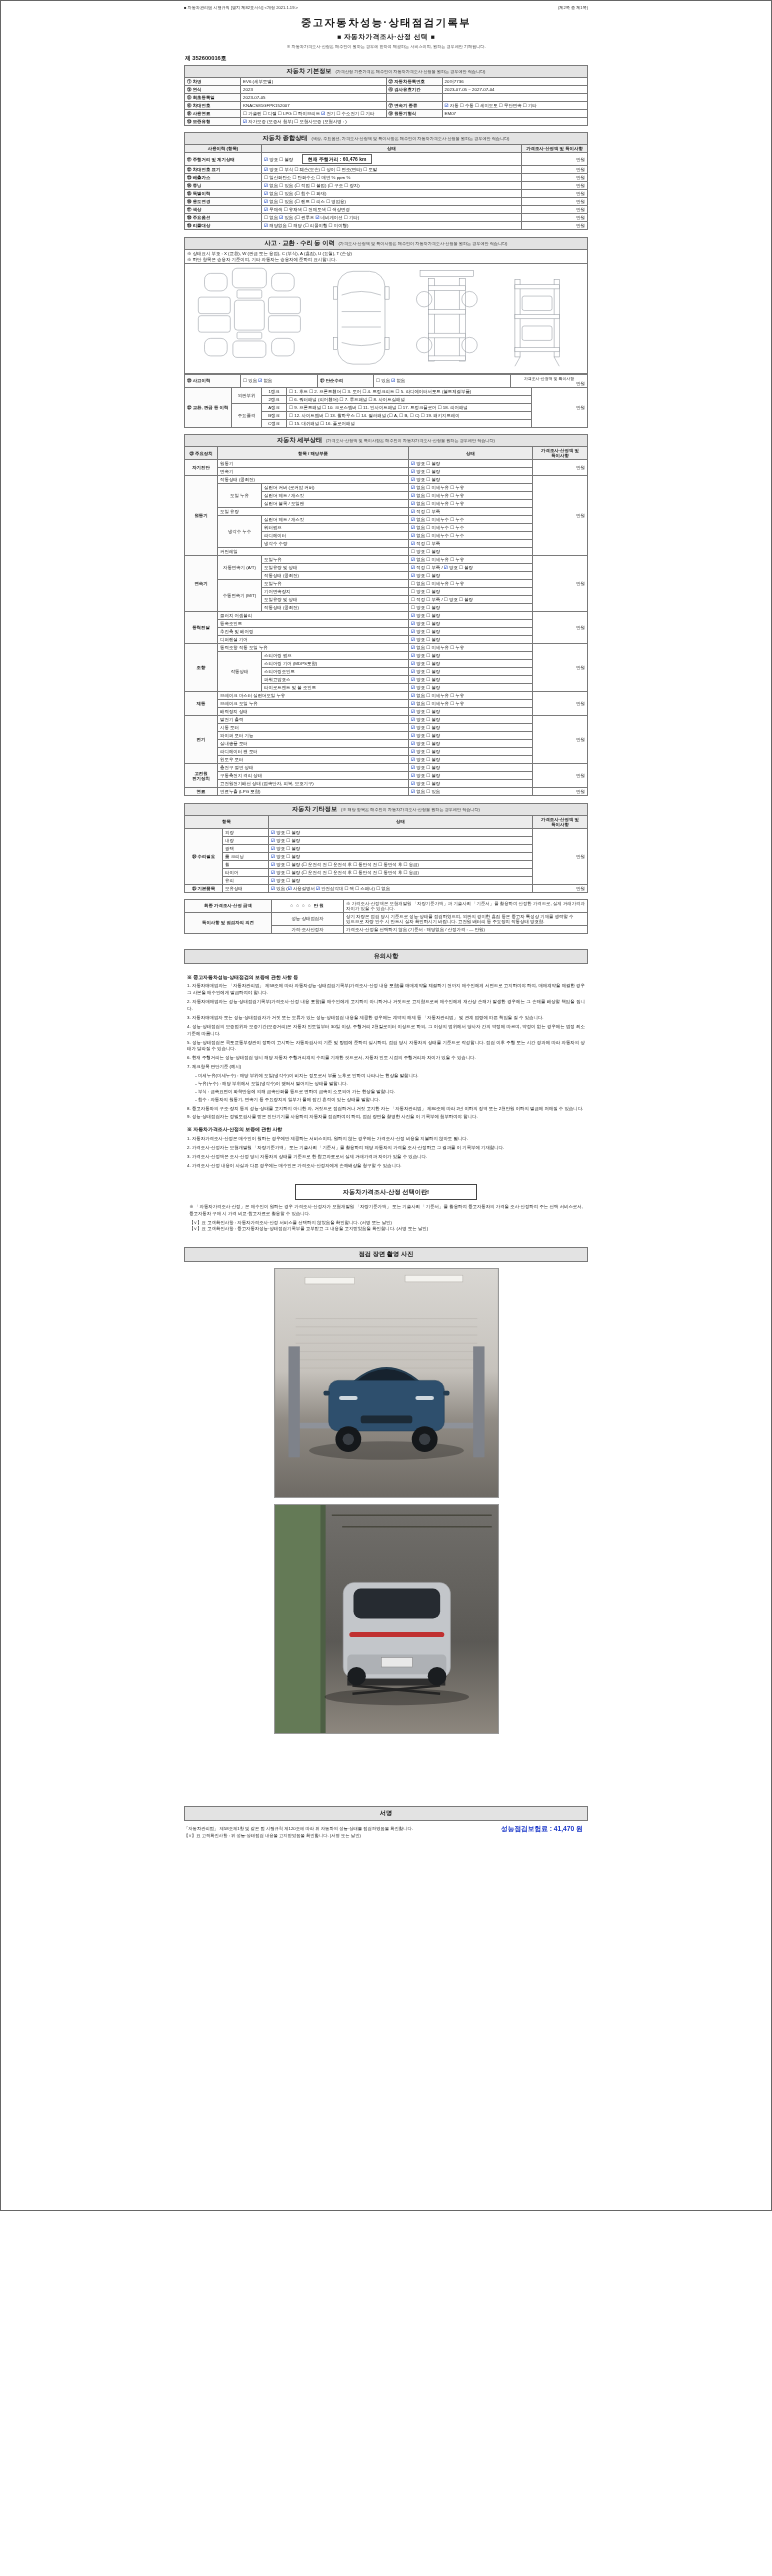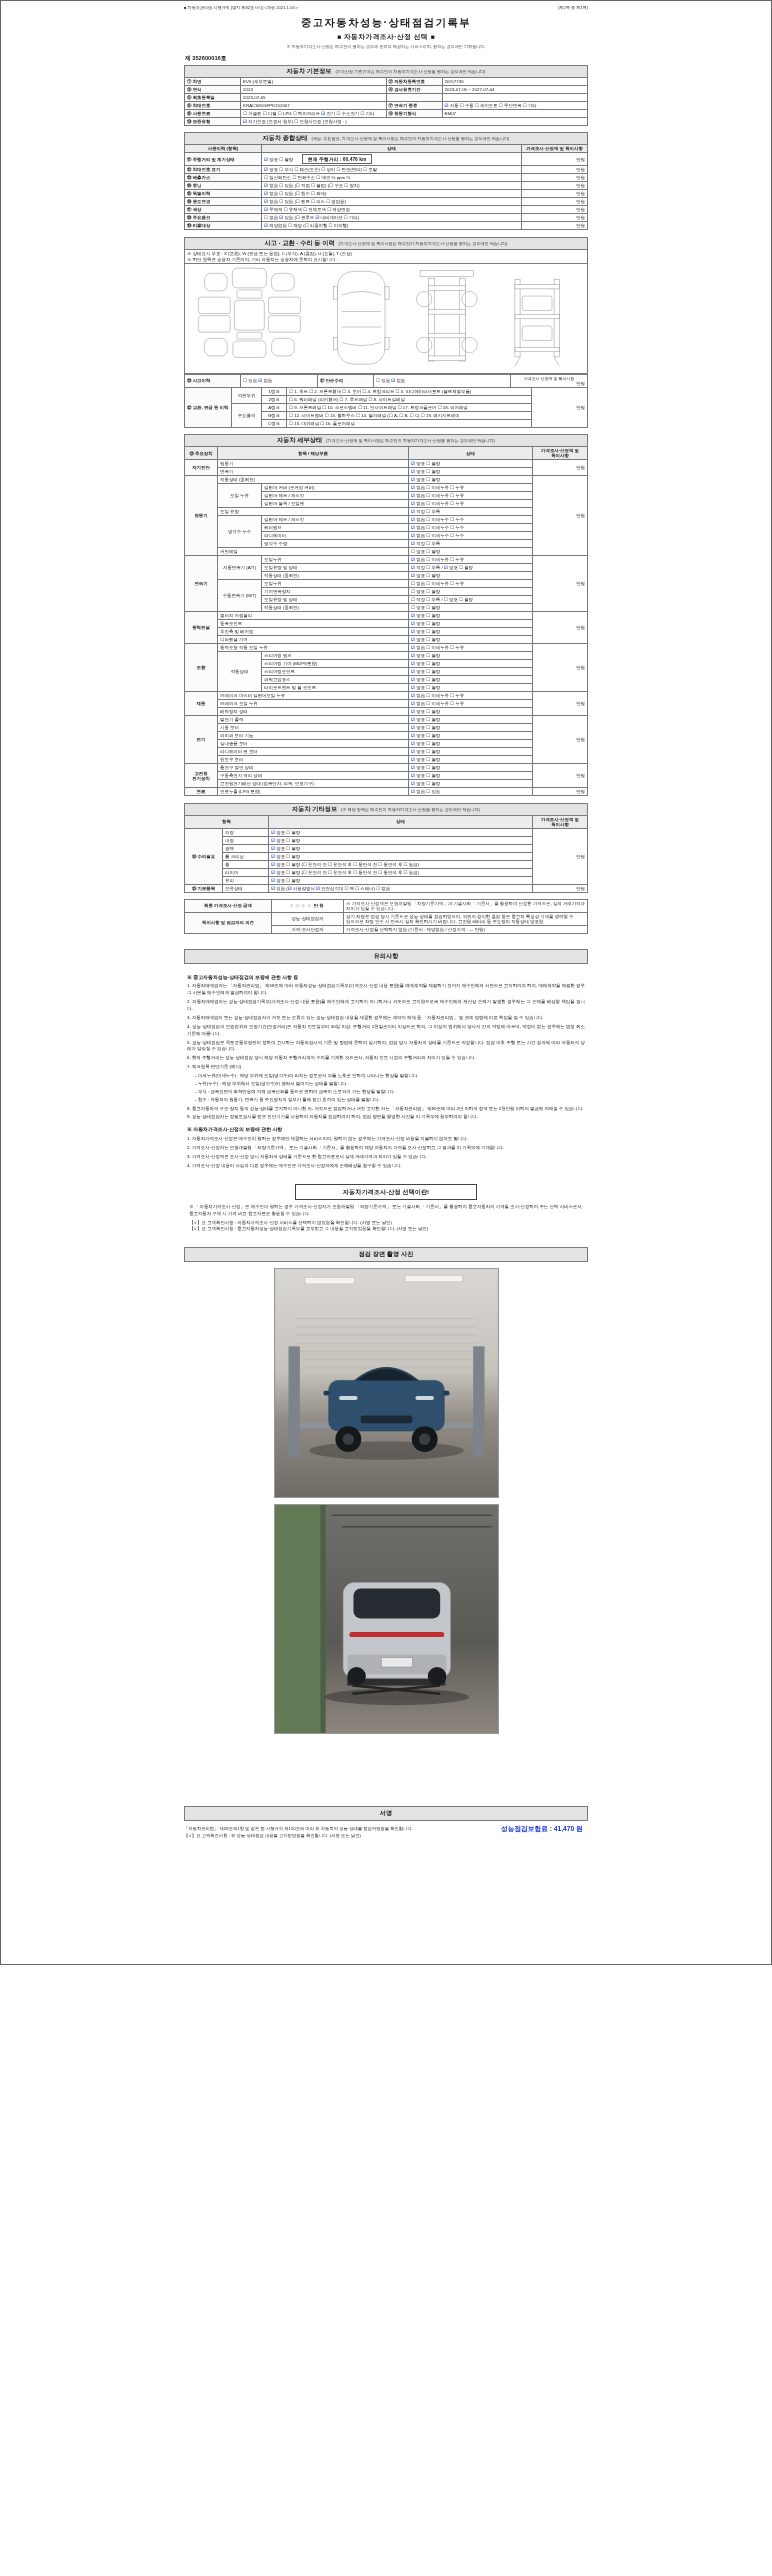--- a/index.html
+++ b/index.html
@@ -1,17 +1,17 @@
 <!DOCTYPE html>
 <html style="font-size:8.2px"><head>
 <meta charset="utf-8">
 <style>
   html,body{margin:0;padding:0;background:#fff;}
   body{width:773px;font-family:"Liberation Sans",sans-serif;color:#1a1a1a;}
-  .page{width:772px;height:1965px;border:0.5px solid #666;box-sizing:border-box;background:#fff;overflow:hidden;}
+  .page{width:772px;height:2211px;border:0.5px solid #666;box-sizing:border-box;background:#fff;overflow:hidden;}
   .doc{width:404px;margin:0 auto;padding-top:4.1px;}
   .topline{display:flex;justify-content:space-between;font-size:4.1px;color:#333;}
   .title{text-align:center;font-size:10.3px;font-weight:bold;letter-spacing:1.5px;margin-top:6.2px;}
   .subtitle{text-align:center;font-size:6.7px;font-weight:bold;margin-top:2.6px;letter-spacing:0.5px;}
   .titlenote{text-align:center;font-size:4.1px;color:#444;margin-top:2.1px;}
   .docno{font-size:5.7px;font-weight:bold;margin:6.2px 0 2.1px 1px;}
   .sec{margin-bottom:6.2px;}
   table.t{width:100%;border-collapse:collapse;table-layout:fixed;}
   .t th,.t td{border:0.5px solid #7a7a7a;font-size:4.4px;padding:1px 2.1px;vertical-align:middle;word-break:keep-all;}
   .secbar{background:#e3e3e3;text-align:center;padding:2.1px;}

